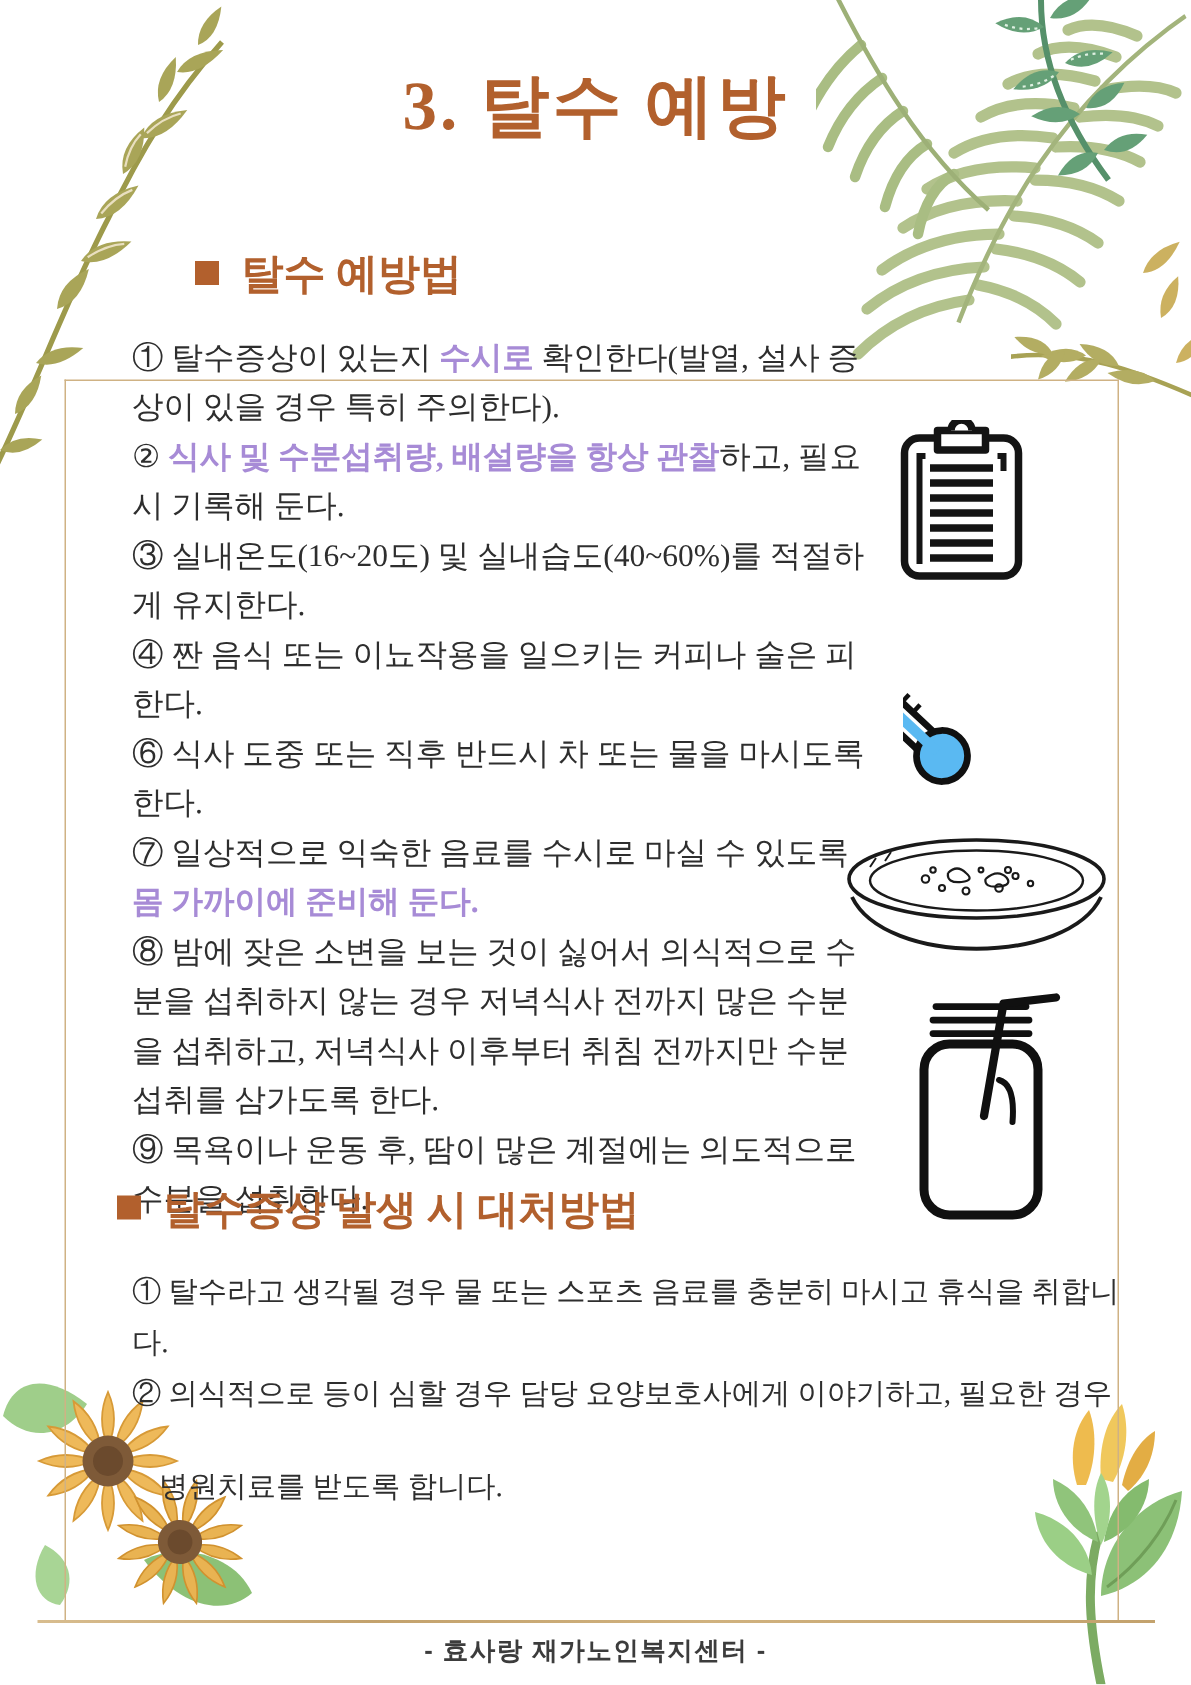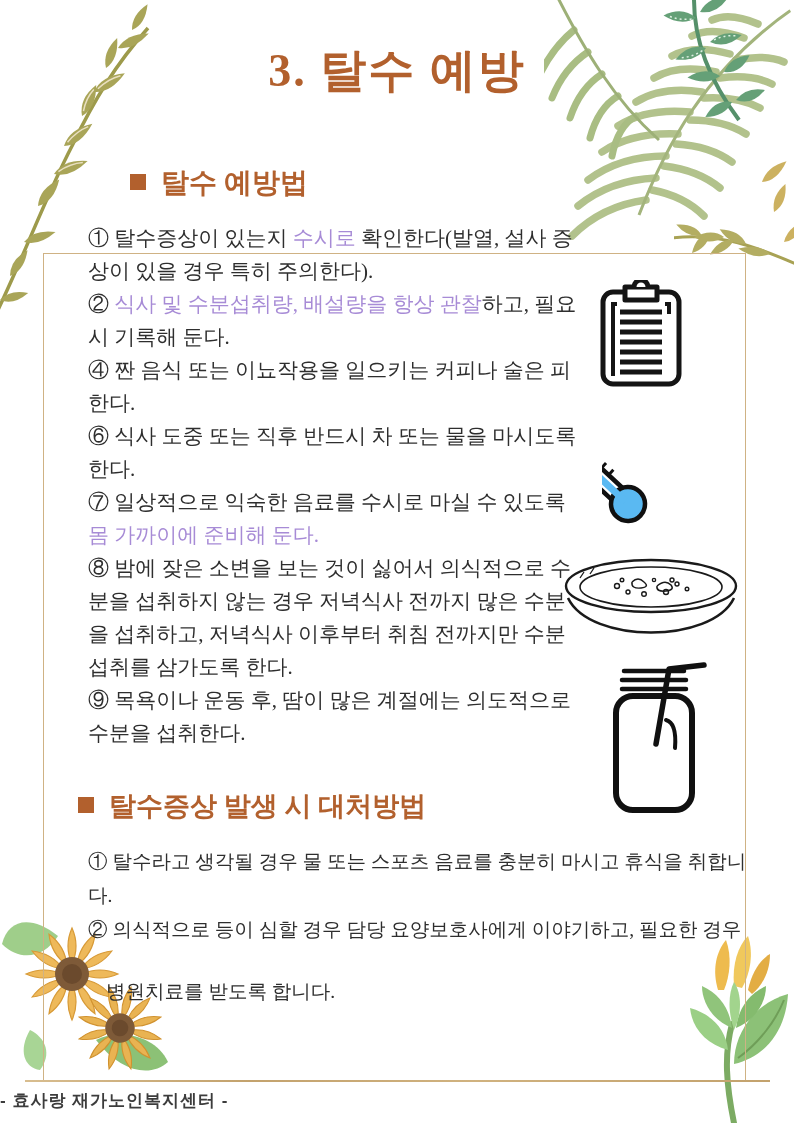--- a/index.html
+++ b/index.html
@@ -14,23 +14,23 @@
          font-size:46px;font-weight:bold;color:#b2602d;letter-spacing:2px;}
   .heading{position:absolute;font-weight:bold;color:#b2602d;white-space:nowrap;}
   .heading .sq{display:inline-block;width:16px;height:16px;background:#b2602d;
                margin-right:15px;vertical-align:2px;}
   .h1{left:86px;top:164px;font-size:28px;margin-left:44px;}
   .h2{left:78px;top:788px;font-size:27px;}
   .list1{position:absolute;left:88px;top:222px;width:497px;
          font-size:21px;line-height:33px;color:#2e2e2e;}
   .list2{position:absolute;left:88px;top:845px;width:662px;
          font-size:19.5px;line-height:34px;color:#2e2e2e;}
-  .hl{color:#a78bd6;font-weight:normal;}
+  .hl{color:#a78bd6;font-weight:bold;}
   .indent{padding-left:18px;margin-top:28px;}
-  .footer{position:absolute;left:0;right:0;top:1089px;text-align:left;
+  .footer{position:absolute;left:0;right:0;top:1089px;text-align:center;
           font-size:17px;font-weight:bold;color:#3c3c3c;letter-spacing:1px;
           font-family:"Liberation Sans","DejaVu Sans",sans-serif;}
   .icon{position:absolute;}
 </style>
 </head>
 <body>
 
 <div class="page">
 
   <svg class="deco" style="left:-6px;top:-6px" width="160" height="324" viewBox="0 0 160 324">
@@ -231,20 +231,21 @@
   <div class="divider"></div>
 
   <div class="title">3. 탈수 예방</div>
 
   <div class="heading h1">
     <span class="sq"></span><span>탈수 예방법</span>
   </div>
   <div class="list1">
       <div><span>① 탈수증상이 있는지 </span><span class="hl">수시로</span><span> 확인한다(발열, 설사 증상이 있을 경우 특히 주의한다).</span></div>
       <div><span>② </span><span class="hl">식사 및 수분섭취량, 배설량을 항상 관찰</span><span>하고, 필요시 기록해 둔다.</span></div>
+      <div><span>③ 실내온도(16~20도) 및 실내습도(40~60%)를 적절하게 유지한다.</span></div>
       <div><span>④ 짠 음식 또는 이뇨작용을 일으키는 커피나 술은 피한다.</span></div>
       <div><span>⑥ 식사 도중 또는 직후 반드시 차 또는 물을 마시도록 한다.</span></div>
       <div><span>⑦ 일상적으로 익숙한 음료를 수시로 마실 수 있도록 </span><span class="hl">몸 가까이에 준비해 둔다.</span></div>
       <div><span>⑧ 밤에 잦은 소변을 보는 것이 싫어서 의식적으로 수분을 섭취하지 않는 경우 저녁식사 전까지 많은 수분을 섭취하고, 저녁식사 이후부터 취침 전까지만 수분섭취를 삼가도록 한다.</span></div>
       <div><span>⑨ 목욕이나 운동 후, 땀이 많은 계절에는 의도적으로 수분을 섭취한다.</span></div>
     </div>
 
   <div class="icon" style="left:596px;top:280px">
     <svg width="90" height="110" viewBox="0 0 90 110">
       <rect x="7" y="12" width="76" height="92" rx="10" fill="none" stroke="#141414" stroke-width="5"></rect>

